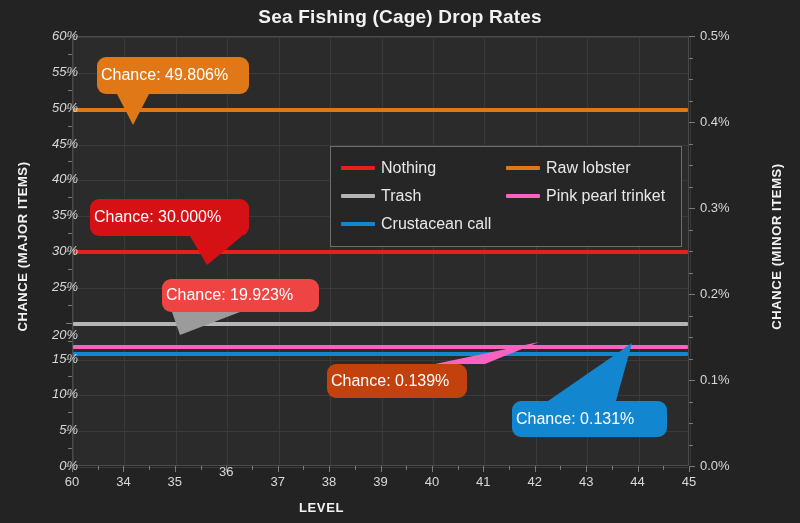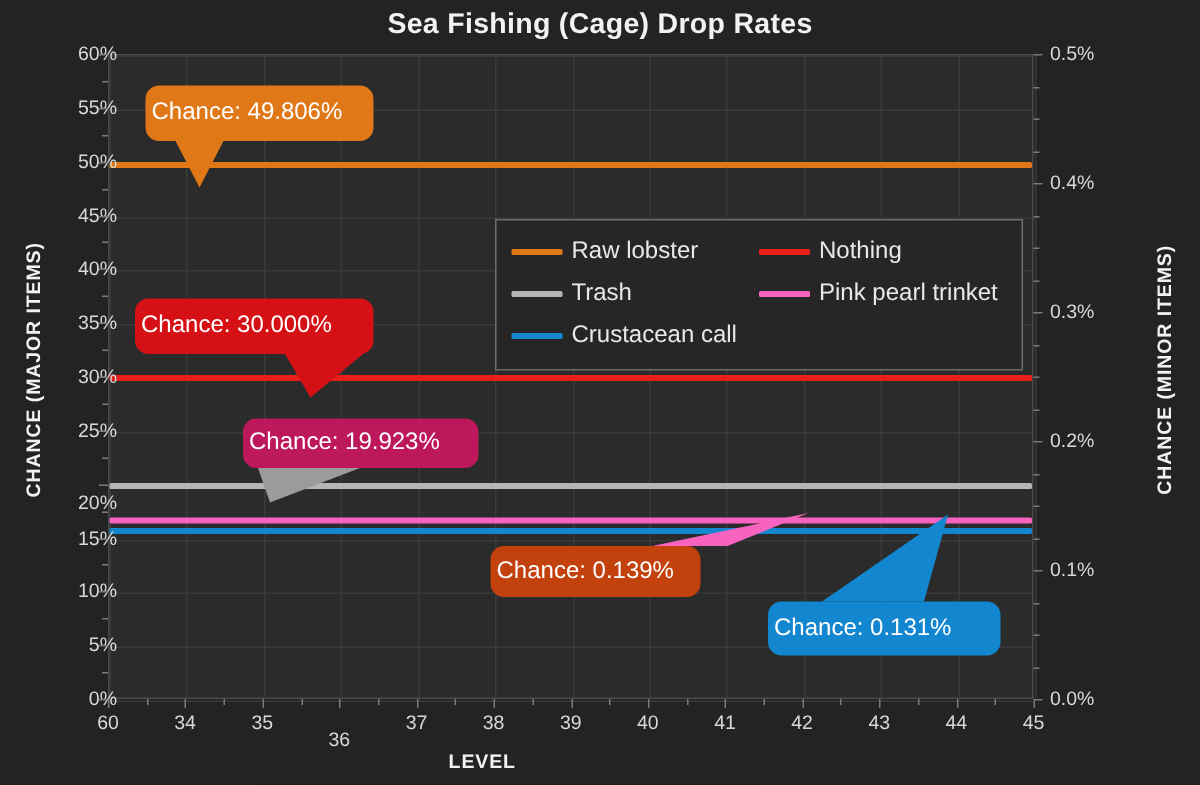--- a/index.html
+++ b/index.html
@@ -56,21 +56,21 @@
     border-radius: 1px;
   }
 
   
   .ytick-left, .ytick-right {
     position: absolute;
     color: #d8d8d8;
     font-size: 13px;
     white-space: nowrap;
   }
-  .ytick-left  { right: 722px; text-align: left; }
+  .ytick-left  { right: 722px; text-align: left; font-style: italic; }
   .ytick-right { left: 700px;  text-align: left; }
   .xtick {
     position: absolute;
     color: #d8d8d8;
     font-size: 13px;
     text-align: center;
     white-space: nowrap;
     width: 40px;
   }
   .tickmark {
@@ -228,21 +228,21 @@
       <div class="ytick-right" style="top: 372px;">0.1%</div>
       <div class="ytick-right" style="top: 286px;">0.2%</div>
       <div class="ytick-right" style="top: 200px;">0.3%</div>
       <div class="ytick-right" style="top: 114px;">0.4%</div>
       <div class="ytick-right" style="top: 28px;">0.5%</div>
     </div>
   <div id="ticks-x">
       <div class="xtick" style="left: 52px; top: 474px;">60</div>
       <div class="xtick" style="left: 103.417px; top: 474px;">34</div>
       <div class="xtick" style="left: 154.833px; top: 474px;">35</div>
-      <div class="xtick" style="left: 206.25px; top: 485px;">36</div>
+      <div class="xtick" style="left: 206.25px; top: 464px;">36</div>
       <div class="xtick" style="left: 257.667px; top: 474px;">37</div>
       <div class="xtick" style="left: 309.083px; top: 474px;">38</div>
       <div class="xtick" style="left: 360.5px; top: 474px;">39</div>
       <div class="xtick" style="left: 411.917px; top: 474px;">40</div>
       <div class="xtick" style="left: 463.333px; top: 474px;">41</div>
       <div class="xtick" style="left: 514.75px; top: 474px;">42</div>
       <div class="xtick" style="left: 566.167px; top: 474px;">43</div>
       <div class="xtick" style="left: 617.583px; top: 474px;">44</div>
       <div class="xtick" style="left: 669px; top: 474px;">45</div>
     </div>
@@ -315,26 +315,26 @@
       <div class="tickmark" style="left: 560.458px; top: 466px; width: 1px; height: 4px;"></div>
       <div class="tickmark" style="left: 586.167px; top: 466px; width: 1px; height: 6px;"></div>
       <div class="tickmark" style="left: 611.875px; top: 466px; width: 1px; height: 4px;"></div>
       <div class="tickmark" style="left: 637.583px; top: 466px; width: 1px; height: 6px;"></div>
       <div class="tickmark" style="left: 663.292px; top: 466px; width: 1px; height: 4px;"></div>
       <div class="tickmark" style="left: 689px; top: 466px; width: 1px; height: 6px;"></div>
     </div>
 
   <div id="legend">
       <div class="legend-item">
+        <span class="legend-swatch" style="background: rgb(232, 32, 26);"></span>
+        <span class="legend-label">Nothing</span>
+      </div>
+      <div class="legend-item">
         <span class="legend-swatch" style="background: rgb(224, 120, 24);"></span>
         <span class="legend-label">Raw lobster</span>
-      </div>
-      <div class="legend-item">
-        <span class="legend-swatch" style="background: rgb(232, 32, 26);"></span>
-        <span class="legend-label">Nothing</span>
       </div>
       <div class="legend-item">
         <span class="legend-swatch" style="background: rgb(181, 181, 181);"></span>
         <span class="legend-label">Trash</span>
       </div>
       <div class="legend-item">
         <span class="legend-swatch" style="background: rgb(249, 99, 192);"></span>
         <span class="legend-label">Pink pearl trinket</span>
       </div>
       <div class="legend-item">
@@ -353,21 +353,21 @@
       <div style="position: absolute; left: 90px; top: 199px;">
         <svg class="callout-tail" width="159" height="66" style="left: 0px; top: 0px;">
           <polygon points="100,37 152,37 117,66" fill="#d61116"></polygon>
         </svg>
         <div class="callout" style="left: 0px; top: 0px; width: 159px; height: 37px; background: rgb(214, 17, 22); line-height: 22px;">Chance: 30.000%</div>
       </div>
       <div style="position: absolute; left: 162px; top: 279px;">
         <svg class="callout-tail" width="157" height="56" style="left: 0px; top: 0px;">
           <polygon points="10,33 78,33 18,56" fill="#9b9b9b"></polygon>
         </svg>
-        <div class="callout" style="left: 0px; top: 0px; width: 157px; height: 33px; background: #be185d; line-height: 18px;">Chance: 19.923%</div>
+        <div class="callout" style="left: 0px; top: 0px; width: 157px; height: 33px; background: #ef4444; line-height: 18px;">Chance: 19.923%</div>
       </div>
       <div style="position: absolute; left: 327px; top: 364px;">
         <svg class="callout-tail" width="212" height="56" style="left: 0px; top: -22px;">
           <polygon points="108,22 158,22 212,0" fill="#f963c0"></polygon>
         </svg>
         <div class="callout" style="left: 0px; top: 0px; width: 140px; height: 34px; background: #c2410c; line-height: 19px;">Chance: 0.139%</div>
       </div>
       <div style="position: absolute; left: 512px; top: 401px;">
         <svg class="callout-tail" width="155" height="94" style="left: 0px; top: -58px;">
           <polygon points="36,58 104,58 120,0" fill="#1386d0"></polygon>

